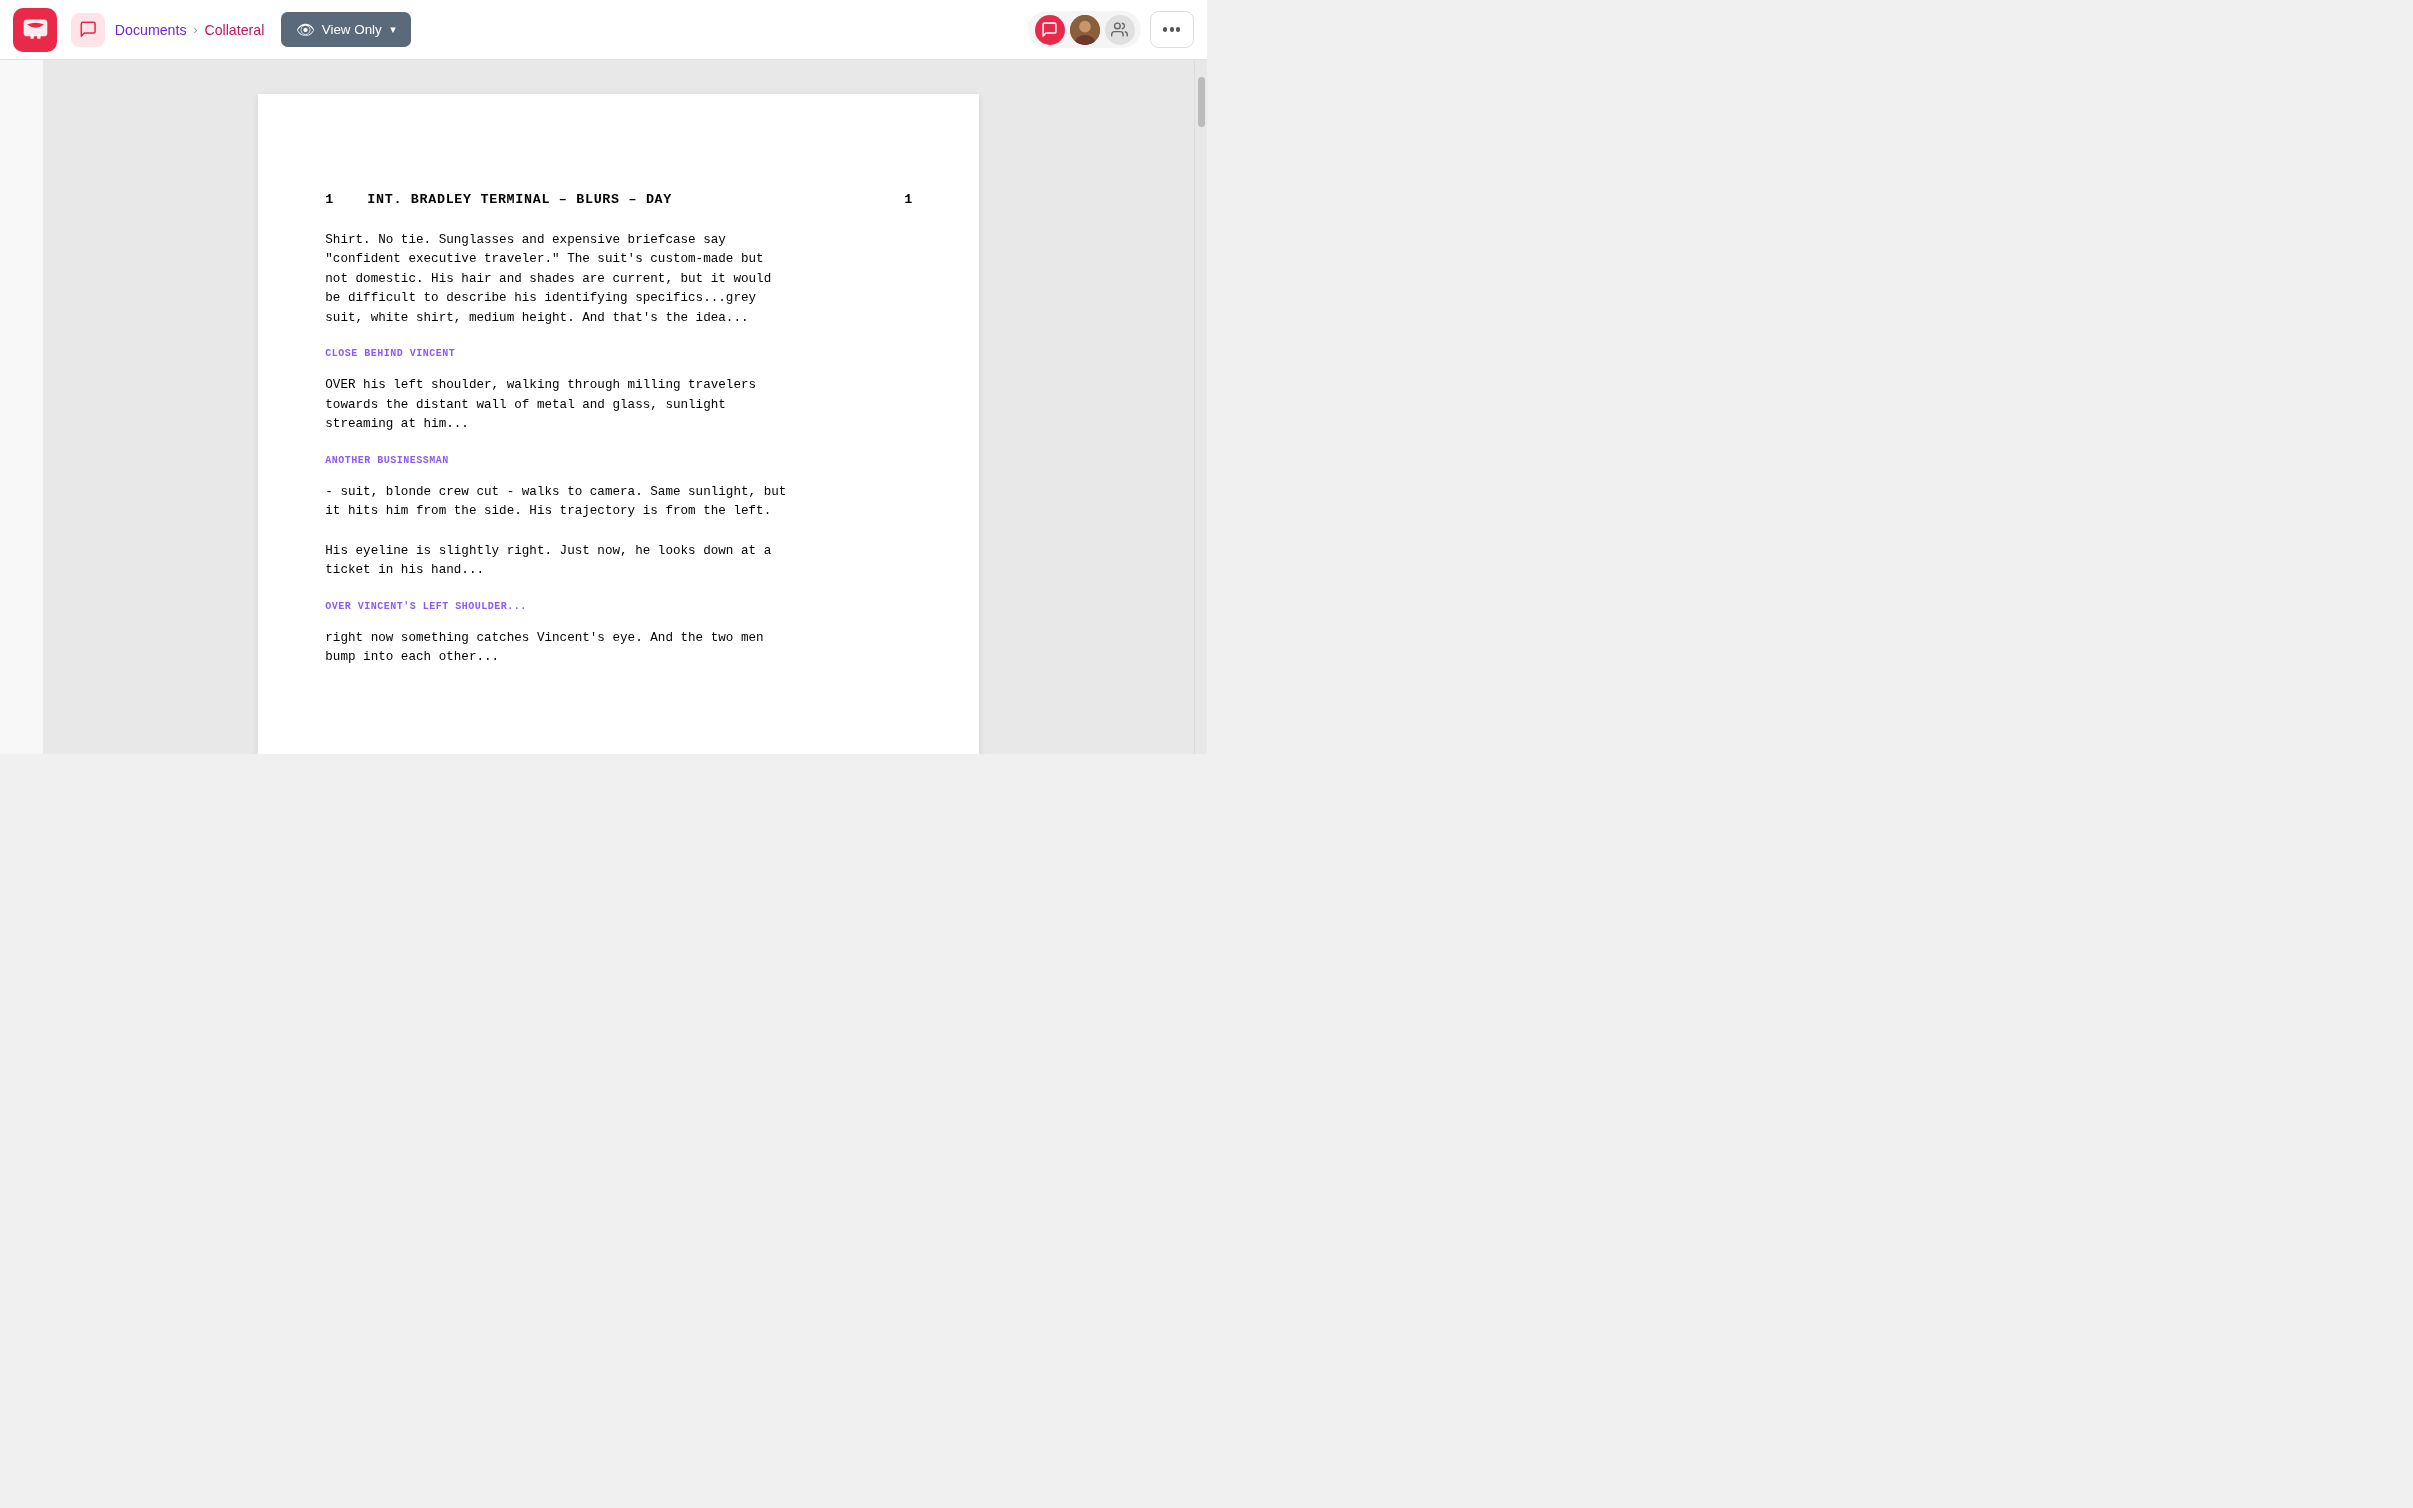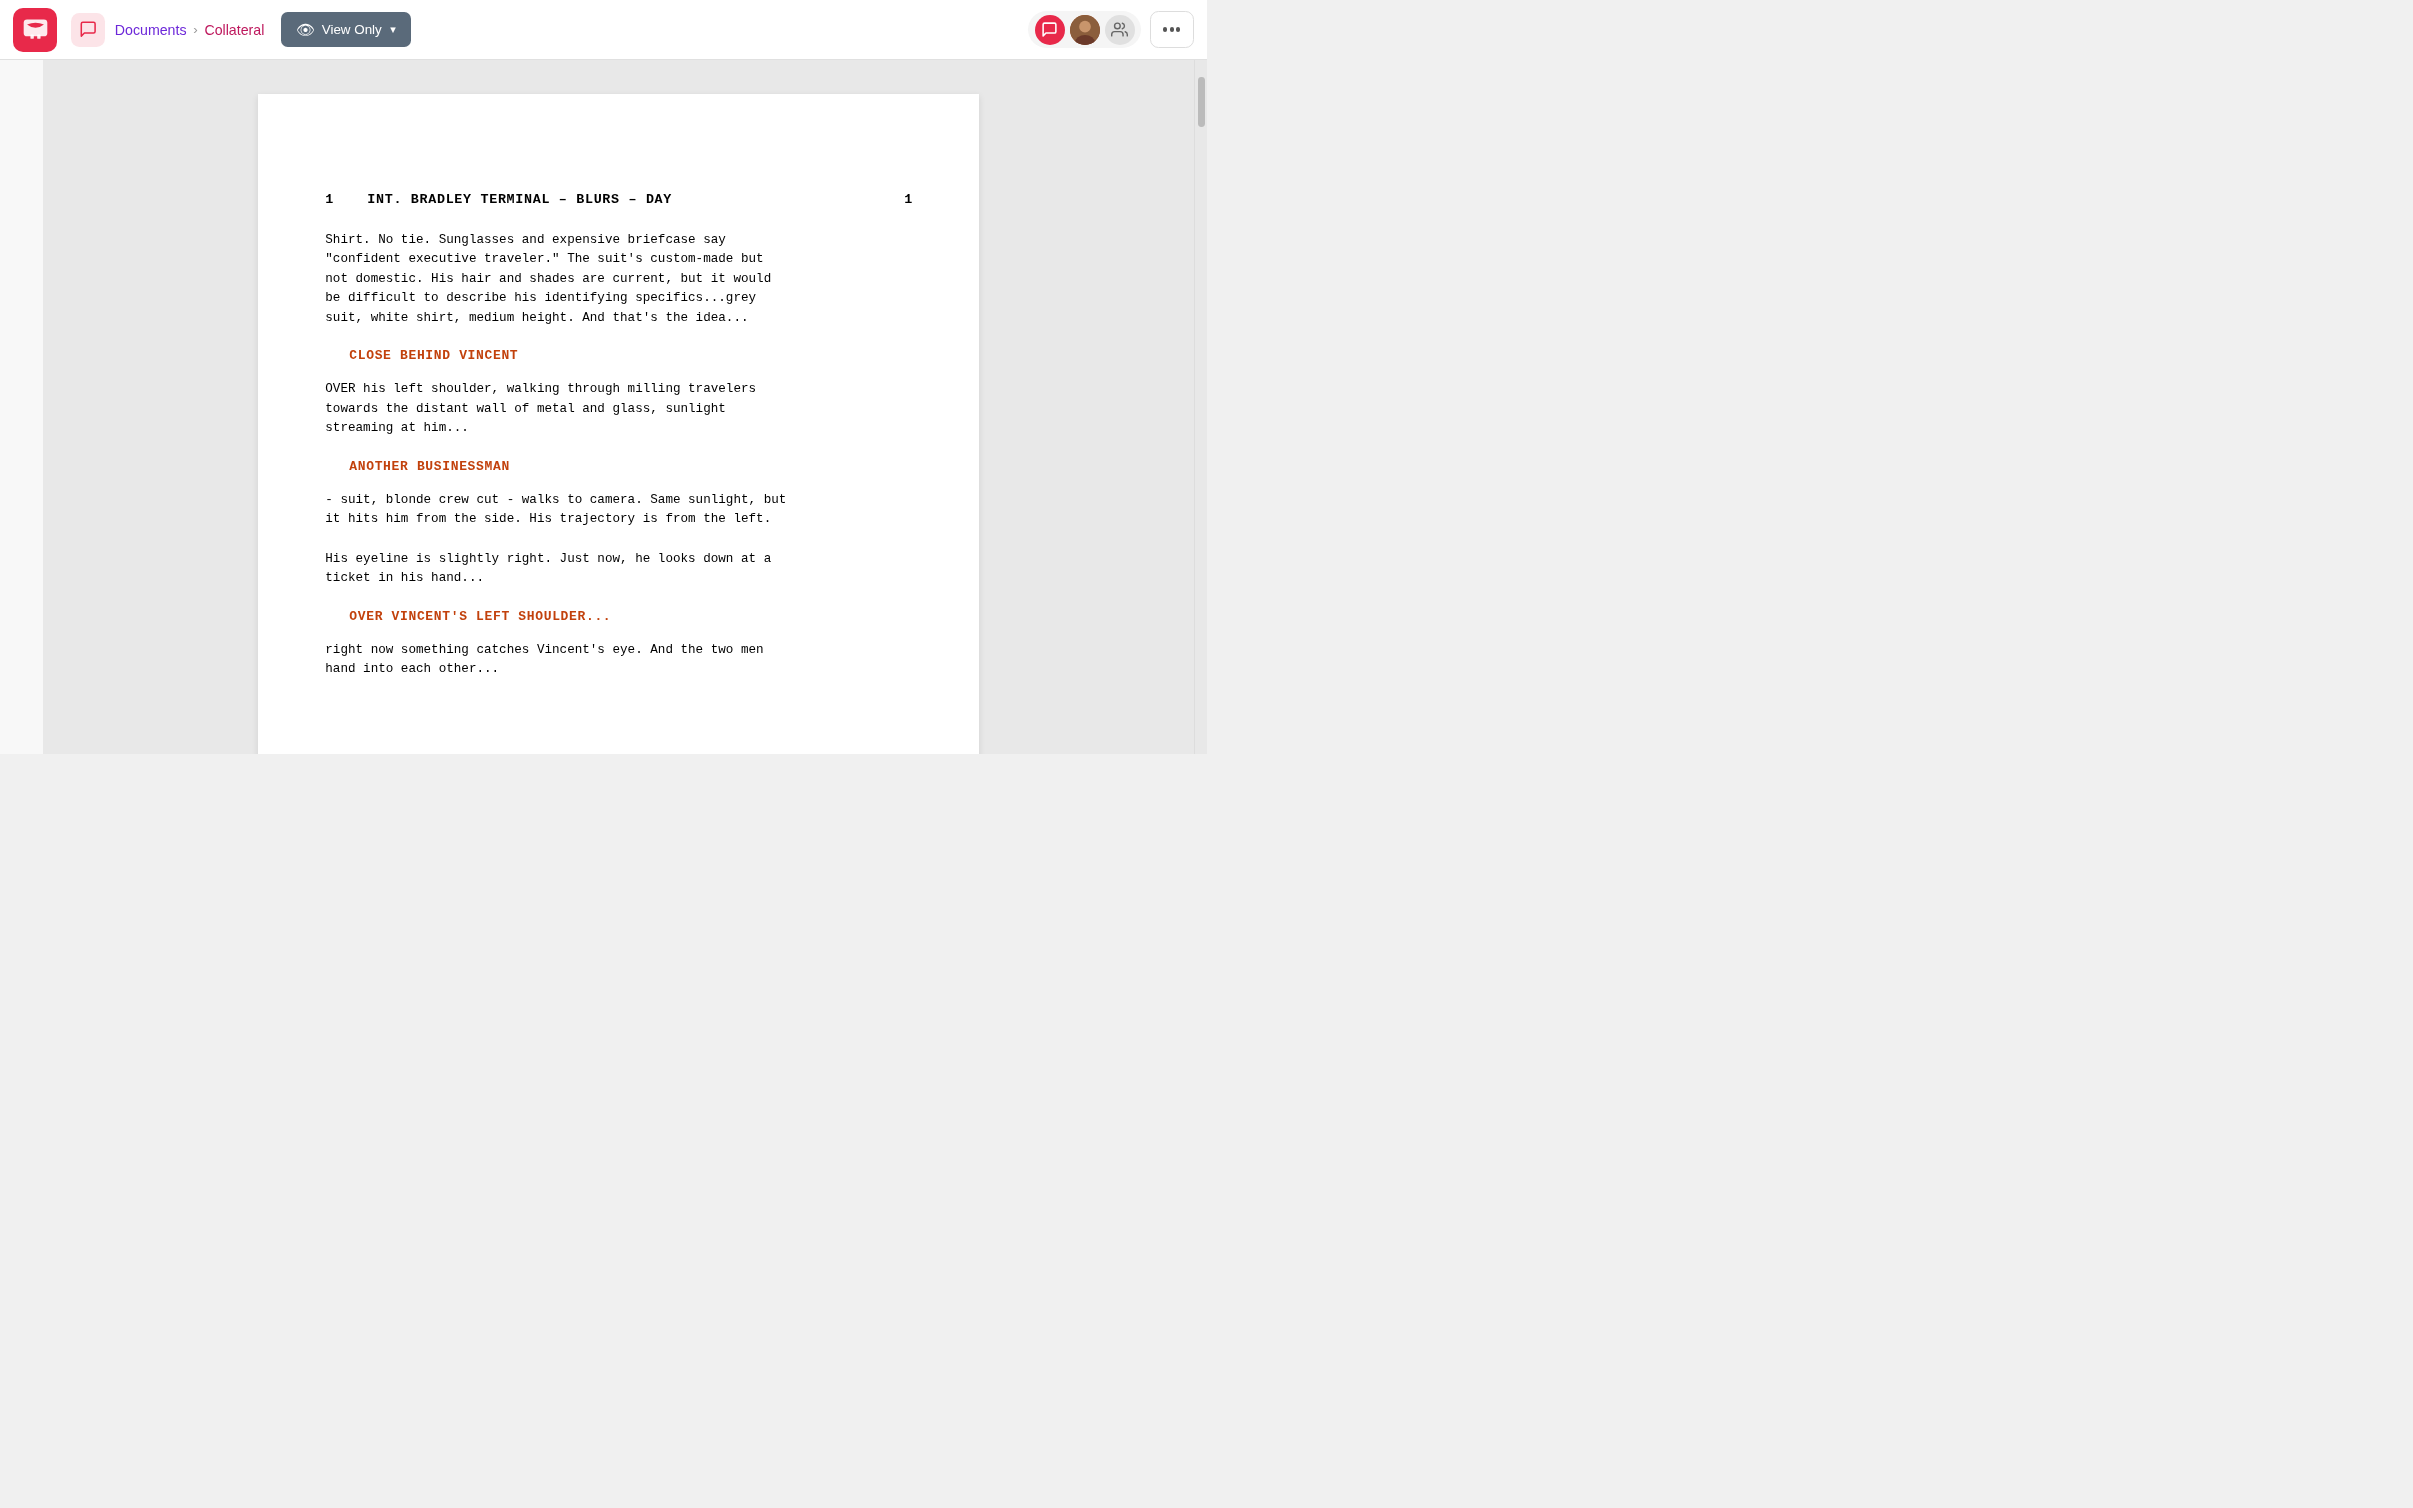--- a/index.html
+++ b/index.html
@@ -278,27 +278,26 @@
       font-size: 12.6px;
       color: #000;
       line-height: 1.55;
       margin-bottom: 20px;
       white-space: pre-wrap;
     }
 
     
     .action-subheading {
       font-family: 'Courier New', Courier, monospace;
-      font-size: 13px;
+      font-size: 10px;
       font-weight: bold;
-      color: #c2410c;
+      color: #8b5cf6;
       margin-bottom: 17px;
       text-transform: uppercase;
       letter-spacing: 0.05em;
-      margin-left: 24px;
     }
   </style>
 </head>
 <body>
 
 <div class="navbar">
 
   <div class="app-logo">
     <svg viewBox="0 0 32 32" fill="none" xmlns="http://www.w3.org/2000/svg">
       <rect x="2" y="4" width="28" height="20" rx="4" fill="white" opacity="0.9"></rect>
@@ -390,21 +389,21 @@
 
       <p class="action">- suit, blonde crew cut - walks to camera. Same sunlight, but
 it hits him from the side. His trajectory is from the left.</p>
 
       <p class="action">His eyeline is slightly right. Just now, he looks down at a
 ticket in his hand...</p>
 
       <p class="action-subheading">OVER VINCENT'S LEFT SHOULDER...</p>
 
       <p class="action">right now something catches Vincent's eye. And the two men
-hand into each other...</p>
+bump into each other...</p>
 
     </div>
   </div>
 
   <div class="right-sidebar">
     <div class="scrollbar-thumb"></div>
   </div>
 </div>
 
 

